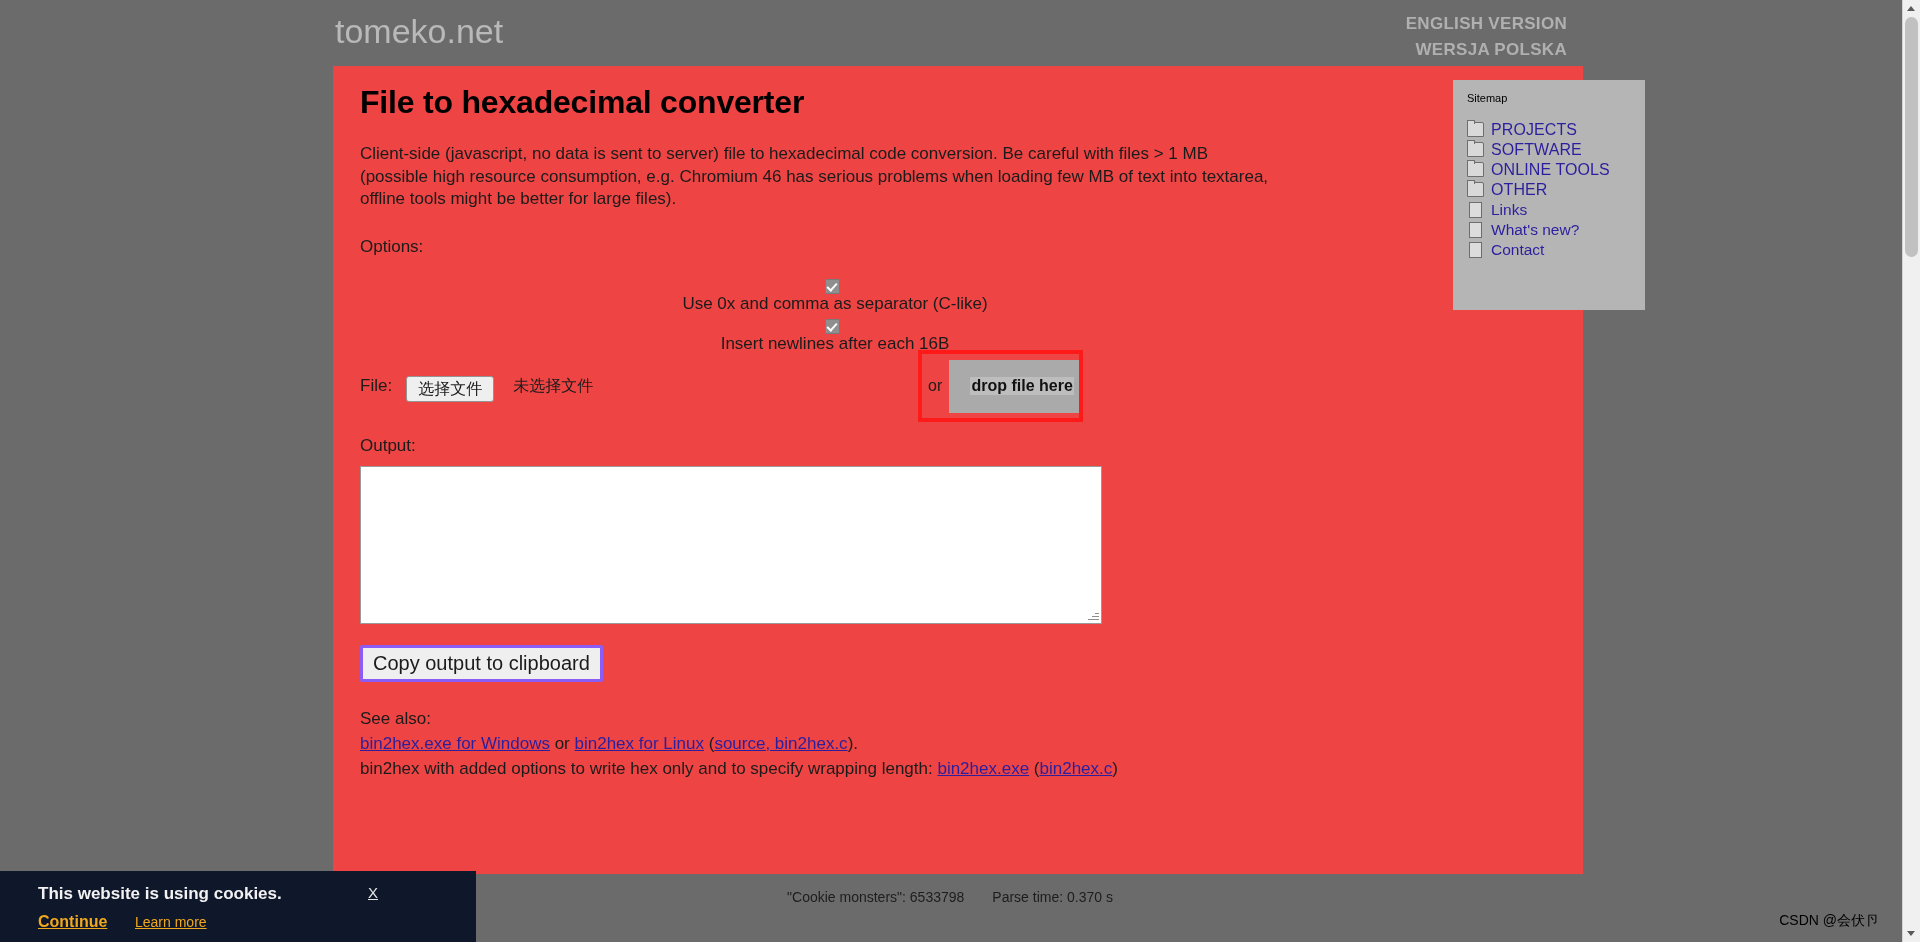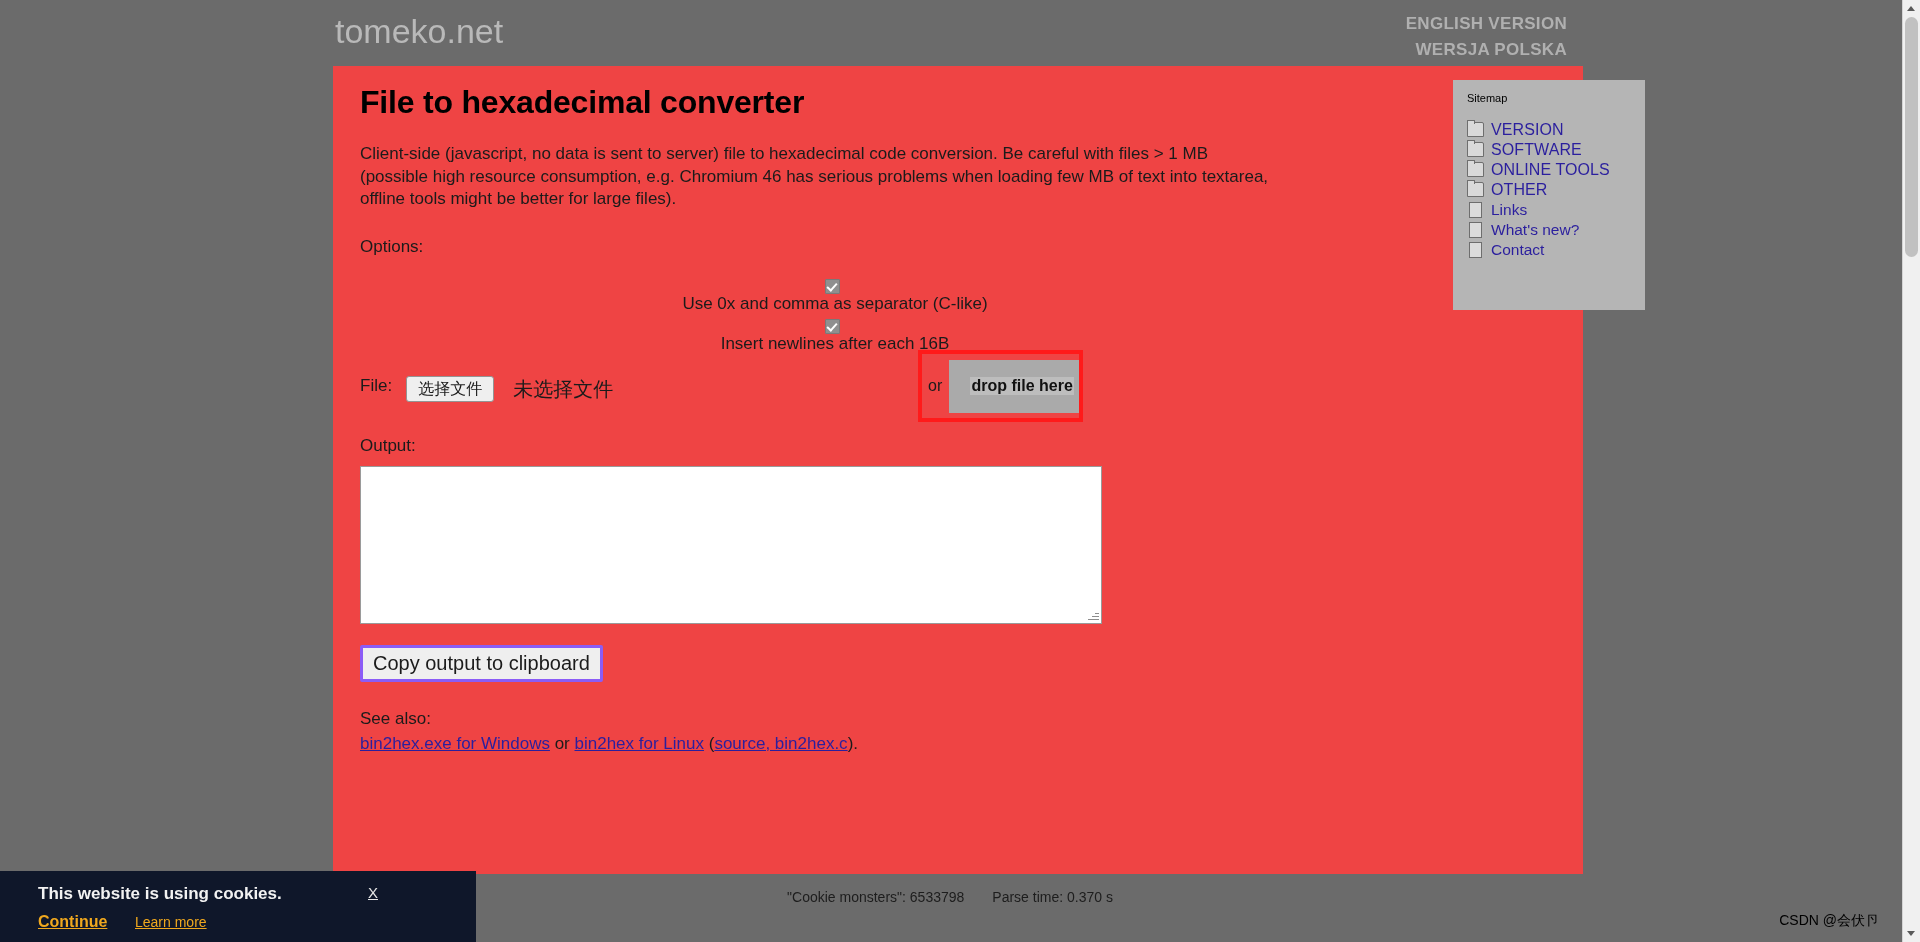--- a/index.html
+++ b/index.html
@@ -176,21 +176,21 @@
     border-radius: 3px;
     padding: 2px 11px;
     font-size: 16px;
     color: #1b1b1b;
     font-family: "Liberation Sans", sans-serif;
     line-height: 20px;
     cursor: default;
   }
   .file-name {
     margin-left: 11px;
-    font-size: 20px;
+    font-size: 16px;
     color: #1b1b1b;
   }
 
   
   .drop-wrap {
     position: absolute;
     left: 585px;
     top: 284px;
     width: 165px;
     height: 72px;
@@ -453,37 +453,40 @@
         </span>
       </div>
 
       <button class="copy-btn">Copy output to clipboard</button>
 
       <div class="see-also">
         <span class="line">See also:</span>
         <span class="line">
           <a href="#">bin2hex.exe for Windows</a><span> or </span><a href="#">bin2hex for Linux</a><span> (</span><a href="#">source, bin2hex.c</a><span>).</span>
         </span>
+        <span class="line">
+          <span>bin2hex with added options to write hex only and to specify wrapping length: </span><a href="#">bin2hex.exe</a><span> (</span><a href="#">bin2hex.c</a><span>)</span>
+        </span>
       </div>
 
     </div>
 
     <div class="drop-wrap">
       <span class="drop-or">or</span>
       <div class="drop-zone">
         <span>drop file here</span>
       </div>
     </div>
 
     <div class="sidebar">
       <h2>Sitemap</h2>
 
       <div class="sm-item">
         <span class="sm-icon folder"></span>
-        <a href="#" class="caps">VERSION</a>
+        <a href="#" class="caps">PROJECTS</a>
       </div>
       <div class="sm-item">
         <span class="sm-icon folder"></span>
         <a href="#" class="caps">SOFTWARE</a>
       </div>
       <div class="sm-item">
         <span class="sm-icon folder"></span>
         <a href="#" class="caps">ONLINE TOOLS</a>
       </div>
       <div class="sm-item">

